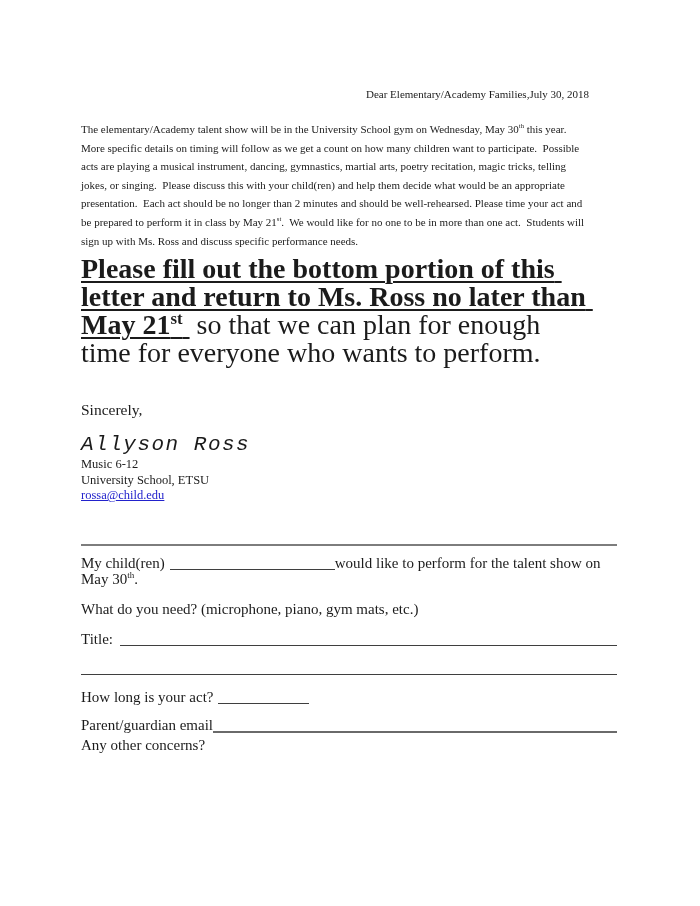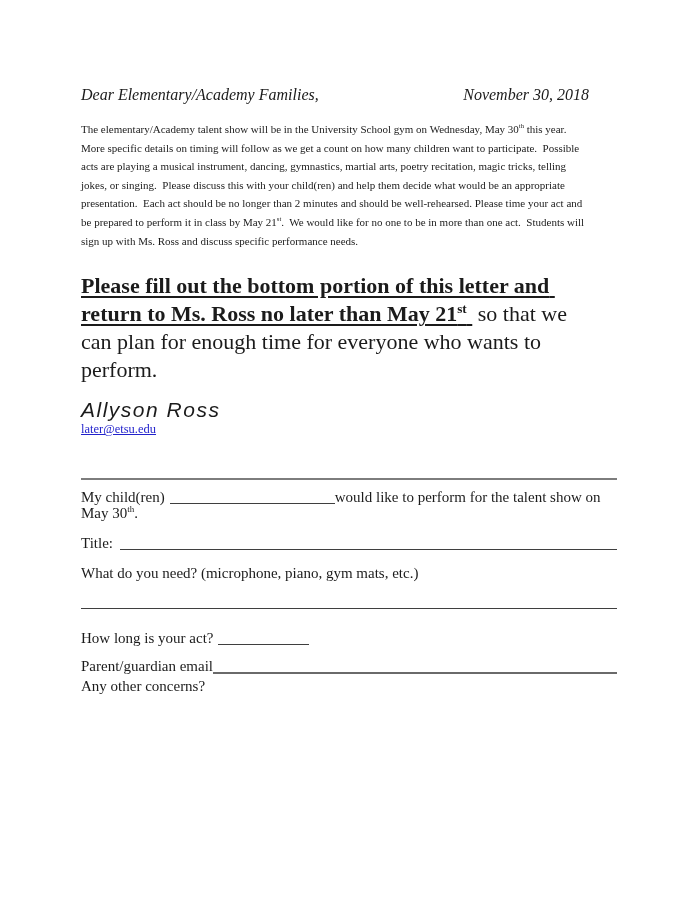--- a/index.html
+++ b/index.html
@@ -11,71 +11,71 @@
   .page {
     box-sizing:border-box;
     width:700px; height:906px;
     padding:85px 83px 0 81px;
     background:#ffffff;
   }
   p { margin:0; }
   sup { font-size:60%; vertical-align:super; line-height:0; }
 
   .salutation-row {
-    display:flex; justify-content:space-between;
-    font-size:16px; line-height:19px;font-style:italic;
+    display:flex; justify-content:flex-end;
+    font-size:11px; line-height:19px;
   }
   .salutation-row .date { margin-right:28px; }
 
   .body-para {
     white-space:pre-wrap;
     width:508px;
     font-size:11px; line-height:18.6px;
     margin-top:16px;
   }
 
   .notice {
     white-space:pre-wrap;
     width:514px;
-    font-size:22px; line-height:28px;
-    margin-top:22px;
+    font-size:28px; line-height:28px;
+    margin-top:5px;
   }
   .notice-bold {
     font-weight:bold;
     text-decoration:underline;
     text-decoration-thickness:2px;
     text-underline-offset:3px;
   }
   .notice-bold::after { content:"\00a0"; }
 
   .closing { font-size:15.5px; line-height:19px; margin-top:33px; }
 
   .sig-name {
-    font-family:Liberation Sans, sans-serif;
+    font-family:Liberation Mono, monospace;
     font-style:italic;
     font-size:21px; line-height:24px;
     letter-spacing:1.5px;
     margin-top:14px;
   }
   .sig-block { font-size:12.5px; line-height:15.5px; }
   .email-link {
     color:var(--link, #2222cc);
     text-decoration:underline;
     cursor:pointer;
   }
 
   .rule { height:0; border-top:2px solid #7d7d7d; margin-top:40px; }
 
   .form { font-size:15px; }
   .form-row { line-height:16px; }
   .row-child   { margin-top:9px; }
   .row-title   { margin-top:14px; }
   .row-needs   { margin-top:14px; }
   .answer-line { height:0; border-top:1px solid #3f3f3f; margin-top:27px; }
-  .row-length  { margin-top:21px; }
+  .row-length  { margin-top:14px; }
   .row-email   { margin-top:12px;justify-content:center; }
   .row-concerns{ margin-top:4px; }
 
   .flex-row { display:flex; align-items:flex-end; }
 
   .blank {
     display:inline-block;
     height:0;
     border-bottom:1px solid #3f3f3f;
     position:relative; top:2px;
@@ -91,47 +91,50 @@
   .title-blank { margin-left:7px; }
   .email-blank { border-bottom:2px solid #6a6a6a; margin-bottom:0; }
 </style>
 </head>
 <body>
 
 <div class="page">
 
   <div class="salutation-row">
     <span>Dear Elementary/Academy Families,</span>
-    <span class="date">November 30, 2018</span>
+    <span class="date">July 30, 2018</span>
   </div>
 
   <p class="body-para"><span>The elementary/Academy talent show will be in the University School gym on Wednesday, May 30</span><sup>th</sup><span> this year.  More specific details on timing will follow as we get a count on how many children want to participate.  Possible acts are playing a musical instrument, dancing, gymnastics, martial arts, poetry recitation, magic tricks, telling jokes, or singing.  Please discuss this with your child(ren) and help them decide what would be an appropriate presentation.  Each act should be no longer than 2 minutes and should be well-rehearsed. Please time your act and be prepared to perform it in class by May 21</span><sup>st</sup><span>.  We would like for no one to be in more than one act.  Students will sign up with Ms. Ross and discuss specific performance needs.</span></p>
 
   <p class="notice"><span class="notice-bold"><span>Please fill out the bottom portion of this letter and return to Ms. Ross no later than May 21</span><sup>st</sup></span><span class="notice-normal"> so that we can plan for enough time for everyone who wants to perform.</span></p>
 
+  <p class="closing">Sincerely,</p>
 
   <p class="sig-name">Allyson Ross</p>
 
   <div class="sig-block">
-    <div><a class="email-link">later@etsu.edu</a></div>
+    <div>Music 6-12</div>
+    <div>University School, ETSU</div>
+    <div><a class="email-link">rossa@child.edu</a></div>
   </div>
 
   <div class="rule"></div>
 
   <div class="form">
 
     <div class="form-row row-child"><span>My child(ren)</span><span class="blank blank-child"></span><span>would like to perform for the talent show on May 30</span><sup>th</sup><span>.</span></div>
 
+    <div class="form-row row-needs">
+      <span>What do you need? (microphone, piano, gym mats, etc.)</span>
+    </div>
+
     <div class="form-row row-title flex-row">
       <span>Title:</span>
       <span class="blank-grow title-blank"></span>
-    </div>
-
-    <div class="form-row row-needs">
-      <span>What do you need? (microphone, piano, gym mats, etc.)</span>
     </div>
 
     <div class="answer-line"></div>
 
     <div class="form-row row-length"><span>How long is your act?</span><span class="blank blank-length"></span></div>
 
     <div class="form-row row-email flex-row">
       <span>Parent/guardian email</span>
       <span class="blank-grow email-blank"></span>
     </div>

